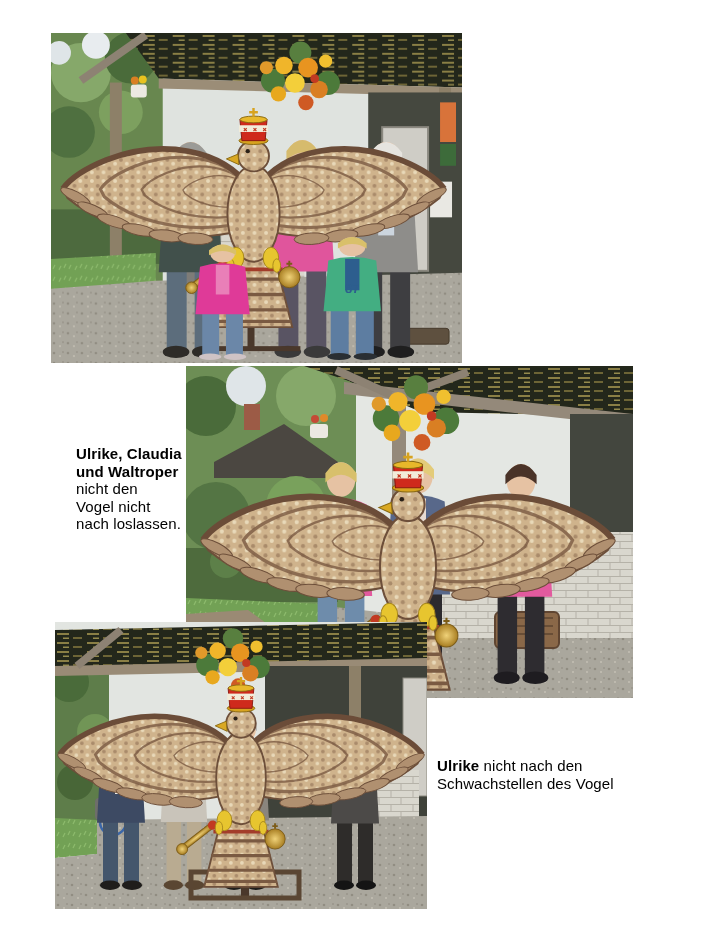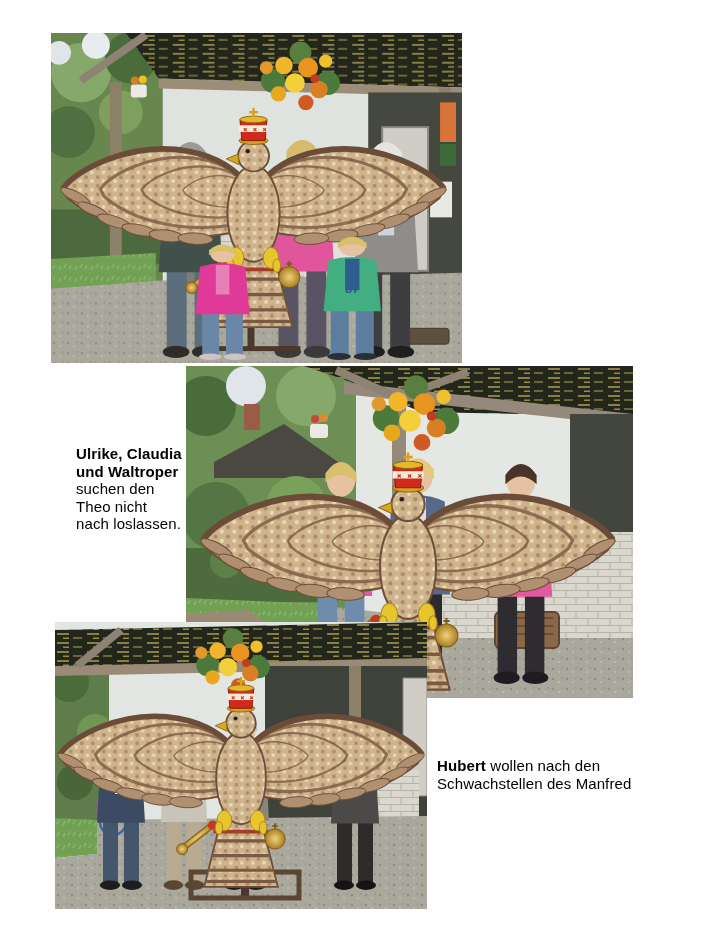--- a/index.html
+++ b/index.html
@@ -318,23 +318,23 @@
         <rect x="136" y="250" width="108" height="26" fill="none" stroke="#5a4633" stroke-width="5"></rect>
       </g>
       <use href="#eagle" x="0" y="0" width="400" height="262" transform="translate(2,44) scale(0.92)"></use>
     </svg>
   </figure>
 
 
   <div id="caption2" class="caption">
     <span class="line b">Ulrike, Claudia</span>
     <span class="line b">und Waltroper</span>
-    <span class="line">suchen den</span>
-    <span class="line">Theo nicht</span>
+    <span class="line">nicht den</span>
+    <span class="line">Vogel nicht</span>
     <span class="line">nach loslassen.</span>
   </div>
 
   <div id="caption3" class="caption">
-    <span class="line"><span class="b">Hubert</span><span> wollen nach den</span></span>
-    <span class="line">Schwachstellen des Manfred</span>
+    <span class="line"><span class="b">Ulrike</span><span> nicht nach den</span></span>
+    <span class="line">Schwachstellen des Vogel</span>
   </div>
 
 </div>
 
 </body></html>

